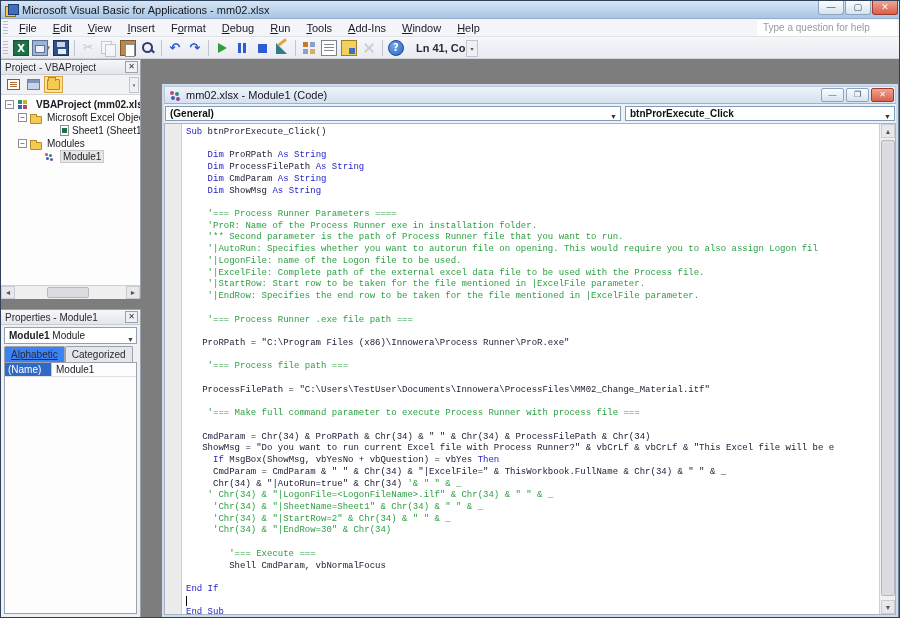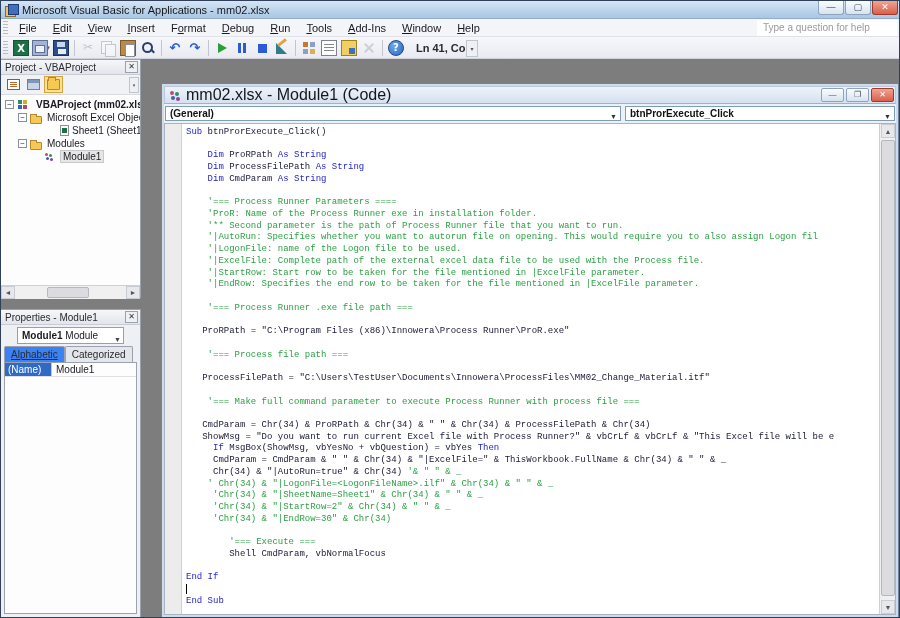--- a/index.html
+++ b/index.html
@@ -110,36 +110,36 @@
   .t-folder:before{content:"";position:absolute;left:-1px;top:-3px;width:5px;height:2px;background:#f5c952;border:1px solid #b8862c;border-bottom:none;}
   .t-sheet{background:#fff;border:1px solid #8a8f98;width:9px;height:11px;left:2px;}
   .t-sheet:before{content:"";position:absolute;left:1px;top:2px;width:5px;height:5px;background:#1e7145;}
   .t-module:before{content:"";position:absolute;left:2px;top:2px;width:3px;height:3px;border-radius:50%;background:#c04878;
      box-shadow:4px 1px 0 #2e8c6a,1px 4px 0 #4060b0,5px 5px 0 #9040a0;}
   .hscroll{height:14px;background:#f0f0f0;border-top:1px solid #d0d0d0;position:relative;}
   .hs-arrow{position:absolute;top:0;width:14px;height:13px;background:#e8e8ec;border:1px solid #c8ccd4;font-size:7px;line-height:12px;text-align:center;color:#555;}
   .hs-thumb{position:absolute;left:46px;top:1px;width:42px;height:11px;background:#dcdce0;border:1px solid #b4b8c0;border-radius:2px;}
 
   #properties-panel{top:250px;height:318px;}
-  .prop-combo{margin:2px 16px;height:17px;background:#fff;border:1px solid #92a0b4;font-size:10px;line-height:15px;padding-left:4px;position:relative;color:#1a1a22;}
+  .prop-combo{margin:2px 3px;height:17px;background:#fff;border:1px solid #92a0b4;font-size:10px;line-height:15px;padding-left:4px;position:relative;color:#1a1a22;}
   .prop-combo .arrow{position:absolute;right:2px;top:4px;font-size:7px;color:#444;}
   .prop-tabs{display:flex;margin:2px 3px 0 3px;}
   .ptab{font-size:10px;padding:2px 6px 2px 6px;border:1px solid #9aa2ae;border-bottom:none;background:#e4e6ea;color:#2a2a30;border-radius:2px 2px 0 0;}
   .ptab.active{background:#3b82f6;position:relative;z-index:2;text-decoration:underline;}
   .prop-grid{margin:0 3px;background:#fdfdfd;border:1px solid #9aa2ae;height:252px;overflow:hidden;}
   .prop-row{display:flex;height:14px;border-bottom:1px solid #e0e0e4;font-size:10px;}
   .prop-name{width:47px;background:#316ac5;color:#fff;padding:1px 3px;border-right:1px solid #c8c8cc;}
   .prop-value{flex:1;color:#1a1a22;padding:1px 4px;}
 
   
   .code-window{position:absolute;left:160px;top:24px;width:738px;height:537px;
      border:1px solid #70829c;background:#cfdbeb;padding:2px;}
   .cw-titlebar{height:18px;background:linear-gradient(180deg,#eef3fa,#d5e1f0);display:flex;align-items:center;
      border:1px solid #b9c8dc;border-bottom-color:#9fb2ca;}
-  .cw-title{font-size:16px;color:#15151a;white-space:nowrap;}
+  .cw-title{font-size:11px;color:#15151a;white-space:nowrap;}
   .cw-icon{width:14px;height:12px;position:relative;margin:0 4px 0 3px;flex:0 0 auto;}
   .cw-icon:before{content:"";position:absolute;left:2px;top:2px;width:4px;height:4px;border-radius:50%;background:#c04878;
      box-shadow:5px 1px 0 #2e8c6a,1px 5px 0 #4060b0,6px 6px 0 #9040a0;}
   .cw-btns{margin-left:auto;display:flex;gap:2px;margin-right:1px;}
   .cwbtn{width:23px;height:14px;border:1px solid #8ea4bd;border-radius:2px;background:linear-gradient(180deg,#fbfdfe,#d7e3f0);
      font-size:8px;line-height:12px;text-align:center;color:#3a4a5e;}
   .cwbtn.close{background:linear-gradient(180deg,#f0a492,#d8604c);color:#fff;border-color:#9c3a2c;}
   .combo-row{height:19px;background:#eef0f4;display:flex;align-items:center;gap:4px;padding:2px 1px;}
   .combo{height:15px;background:#fff;border:1px solid #7f9db9;font-size:10px;font-weight:bold;color:#111;
      line-height:13px;padding-left:4px;position:relative;}
@@ -368,20 +368,21 @@
         </div>
       </div>
       <div class="code-area">
         <div class="code-margin"></div>
         <div class="code" id="code-lines">
             <div class="cl"><span class="s-k">Sub</span><span class="s-n"> btnProrExecute_Click()</span></div>
             <div class="cl"></div>
             <div class="cl"><span class="s-n">    </span><span class="s-k">Dim</span><span class="s-n"> ProRPath </span><span class="s-k">As</span><span class="s-n"> </span><span class="s-k">String</span></div>
             <div class="cl"><span class="s-n">    </span><span class="s-k">Dim</span><span class="s-n"> ProcessFilePath </span><span class="s-k">As</span><span class="s-n"> </span><span class="s-k">String</span></div>
             <div class="cl"><span class="s-n">    </span><span class="s-k">Dim</span><span class="s-n"> CmdParam </span><span class="s-k">As</span><span class="s-n"> </span><span class="s-k">String</span></div>
+            <div class="cl"><span class="s-n">    </span><span class="s-k">Dim</span><span class="s-n"> ShowMsg </span><span class="s-k">As</span><span class="s-n"> </span><span class="s-k">String</span></div>
             <div class="cl"></div>
             <div class="cl"><span class="s-c">    '=== Process Runner Parameters ====</span></div>
             <div class="cl"><span class="s-c">    'ProR: Name of the Process Runner exe in installation folder.</span></div>
             <div class="cl"><span class="s-c">    '** Second parameter is the path of Process Runner file that you want to run.</span></div>
             <div class="cl"><span class="s-c">    '|AutoRun: Specifies whether you want to autorun file on opening. This would require you to also assign Logon fil</span></div>
             <div class="cl"><span class="s-c">    '|LogonFile: name of the Logon file to be used.</span></div>
             <div class="cl"><span class="s-c">    '|ExcelFile: Complete path of the external excel data file to be used with the Process file.</span></div>
             <div class="cl"><span class="s-c">    '|StartRow: Start row to be taken for the file mentioned in |ExcelFile parameter.</span></div>
             <div class="cl"><span class="s-c">    '|EndRow: Specifies the end row to be taken for the file mentioned in |ExcelFile parameter.</span></div>
             <div class="cl"></div>

